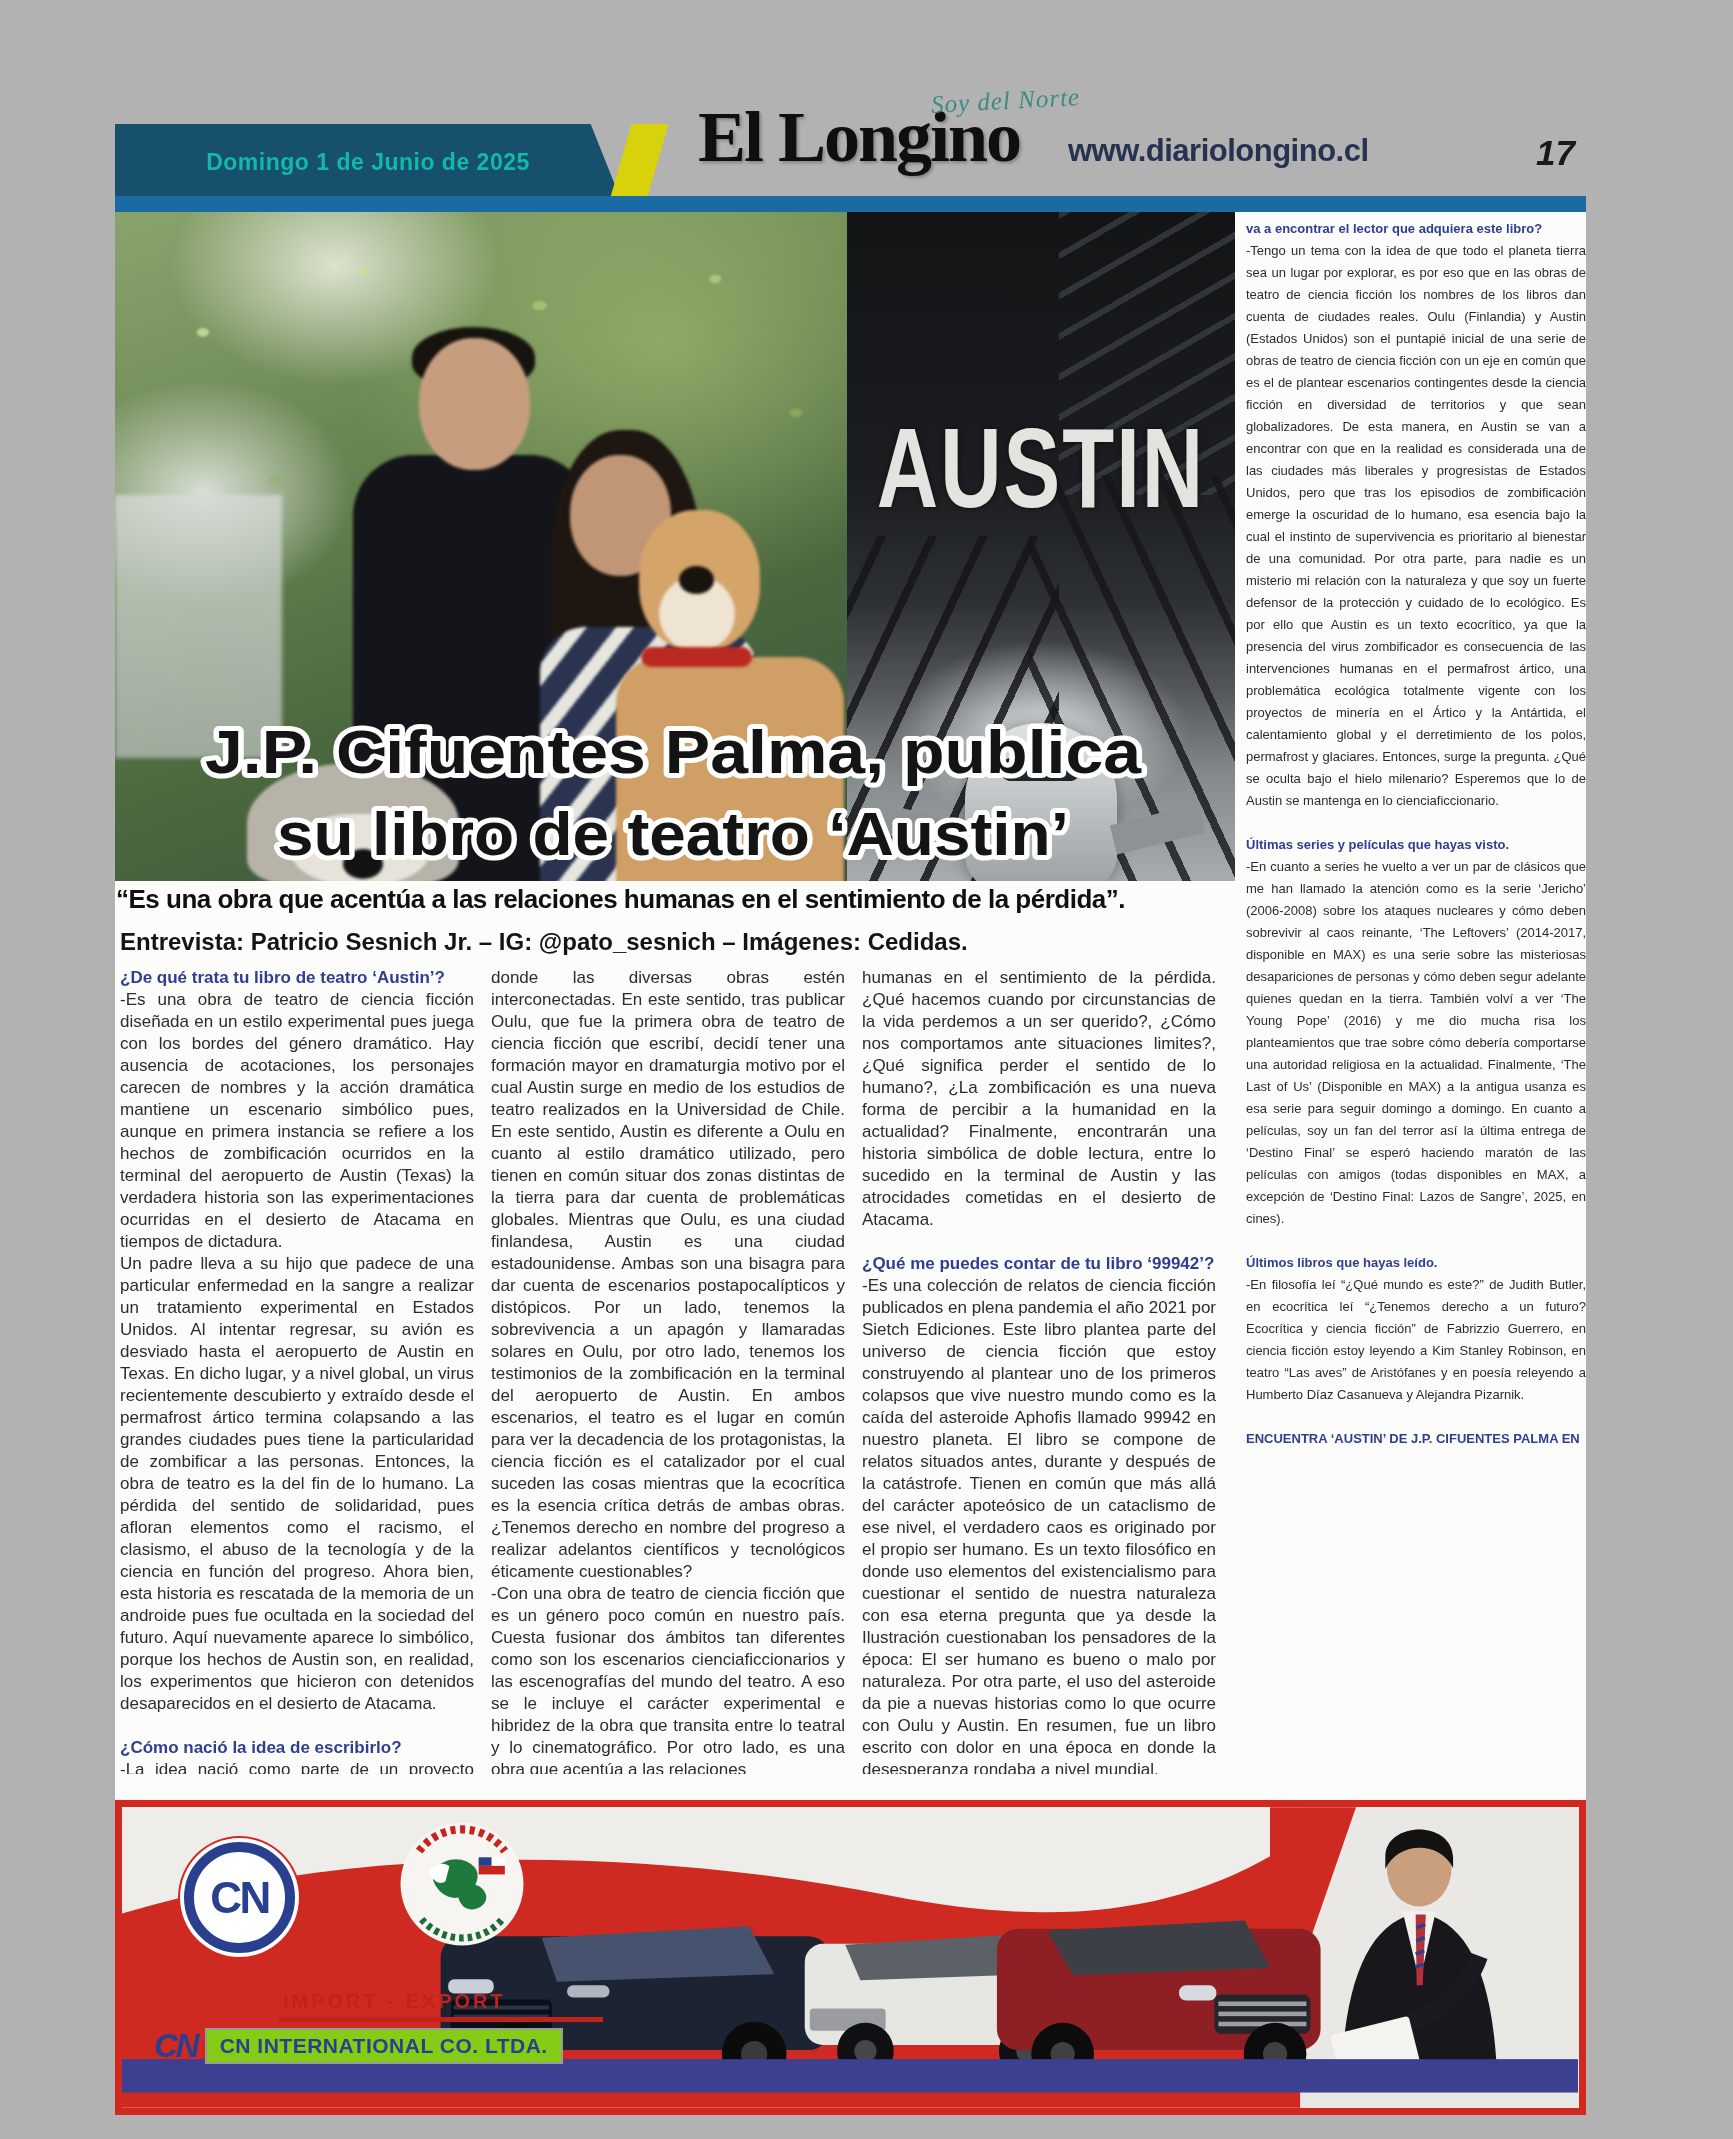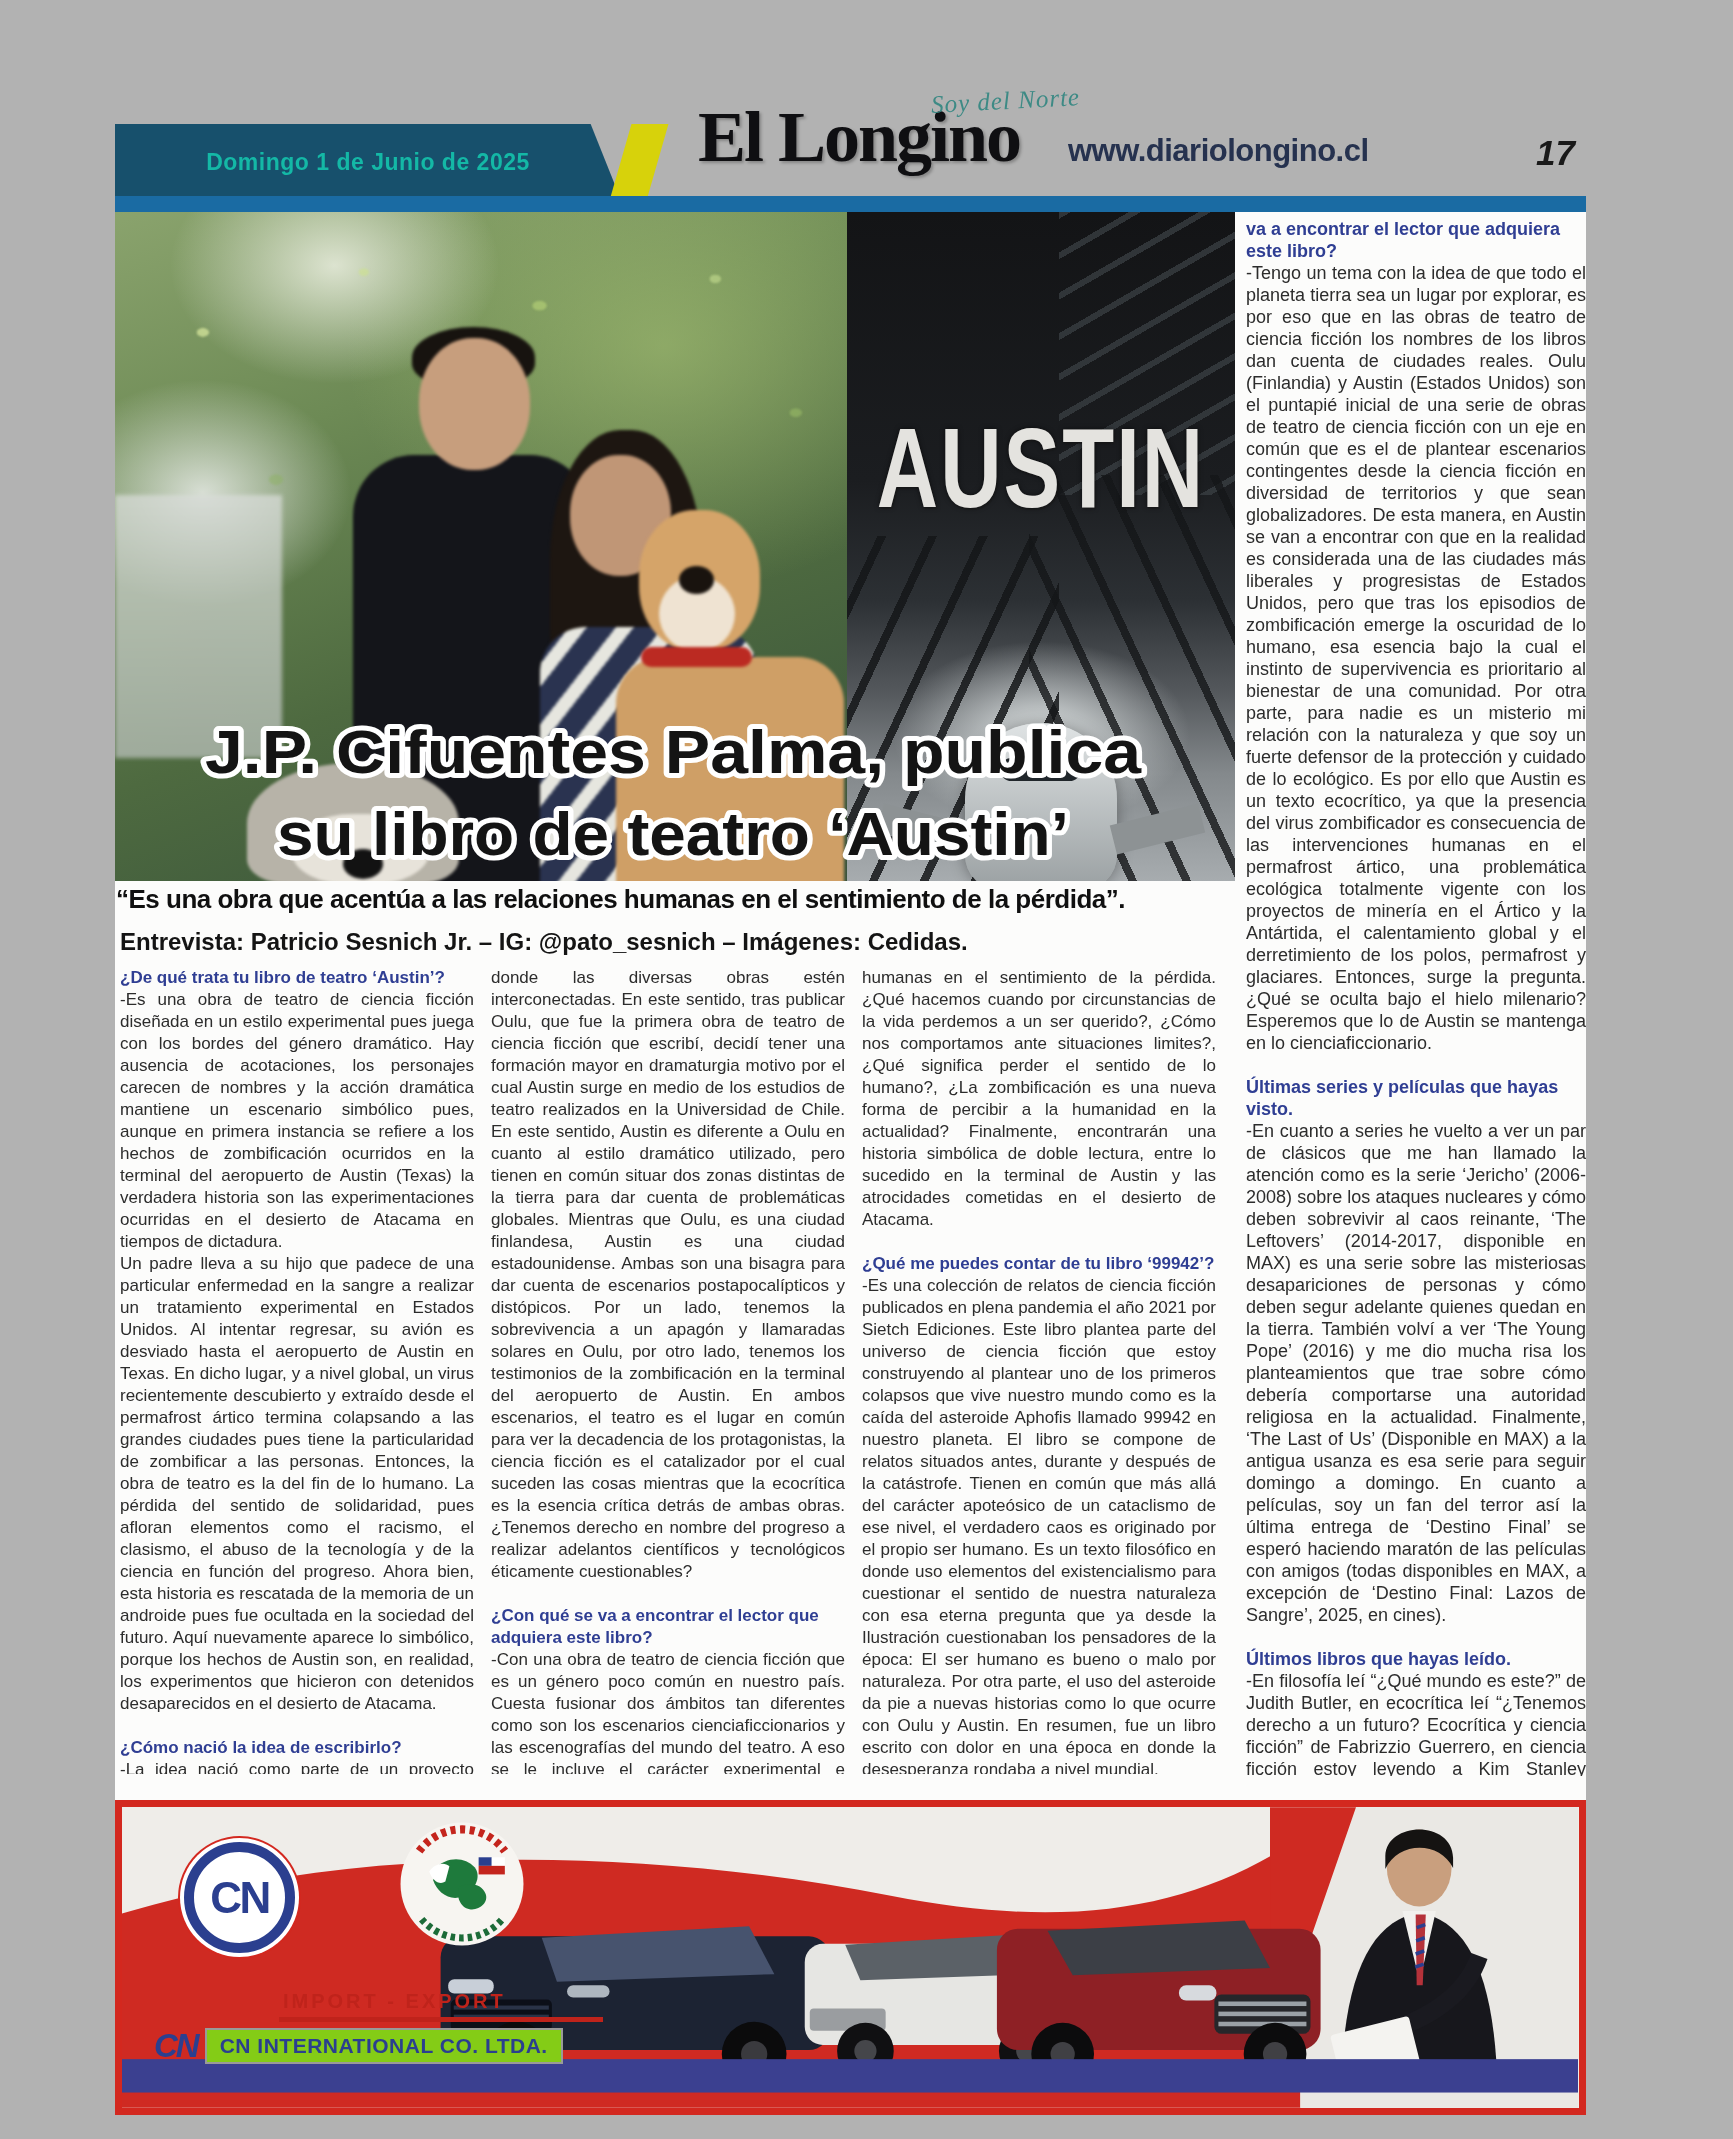--- a/index.html
+++ b/index.html
@@ -114,21 +114,21 @@
     position:absolute;text-align:justify;color:#2c2c2c;
     font-size:17px;line-height:22px;overflow:hidden;
   }
   .col p{margin:0;}
   .col h3{font-size:inherit;line-height:inherit;margin:22px 0 0 0;color:#2f3e93;text-align:left;font-weight:bold;}
   .col h3.flush{margin-top:0;}
   .col .link-h{font-weight:bold;color:#2f3e93;margin-top:22px;}
   .col1{left:120px;top:967px;width:354px;height:807px;}
   .col2{left:491px;top:967px;width:354px;height:807px;}
   .col3{left:862px;top:967px;width:354px;height:807px;}
-  .col4{left:1246px;top:218px;width:340px;height:1558px;font-size:18px;line-height:22px;}
+  .col4{left:1246px;top:218px;width:340px;height:1558px;font-size:13px;line-height:22px;}
 
   
   .ad{
     left:115px;top:1800px;width:1471px;height:315px;background:#efede9;
     border:7px solid #d3281f;box-sizing:border-box;overflow:hidden;
   }
   .ad-svg{left:0;top:0;}
   .cn-logo{
     left:56px;top:29px;width:123px;height:123px;border-radius:50%;
     background:#d3281f;display:flex;align-items:center;justify-content:center;
@@ -210,21 +210,20 @@
 <div class="col col1">
   <h3 class="flush">¿De qué trata tu libro de teatro ‘Austin’?</h3>
   <p>-Es una obra de teatro de ciencia ficción diseñada en un estilo experimental pues juega con los bordes del género dramático. Hay ausencia de acotaciones, los personajes carecen de nombres y la acción dramática mantiene un escenario simbólico pues, aunque en primera instancia se refiere a los hechos de zombificación ocurridos en la terminal del aeropuerto de Austin (Texas) la verdadera historia son las experimentaciones ocurridas en el desierto de Atacama en tiempos de dictadura.</p>
   <p>Un padre lleva a su hijo que padece de una particular enfermedad en la sangre a realizar un tratamiento experimental en Estados Unidos. Al intentar regresar, su avión es desviado hasta el aeropuerto de Austin en Texas. En dicho lugar, y a nivel global, un virus recientemente descubierto y extraído desde el permafrost ártico termina colapsando a las grandes ciudades pues tiene la particularidad de zombificar a las personas. Entonces, la obra de teatro es la del fin de lo humano. La pérdida del sentido de solidaridad, pues afloran elementos como el racismo, el clasismo, el abuso de la tecnología y de la ciencia en función del progreso. Ahora bien, esta historia es rescatada de la memoria de un androide pues fue ocultada en la sociedad del futuro. Aquí nuevamente aparece lo simbólico, porque los hechos de Austin son, en realidad, los experimentos que hicieron con detenidos desaparecidos en el desierto de Atacama.</p>
   <h3>¿Cómo nació la idea de escribirlo?</h3>
   <p>-La idea nació como parte de un proyecto mayor de constituir un universo cienciaficcionario en</p>
 </div>
 
 <div class="col col2">
   <p>donde las diversas obras estén interconectadas. En este sentido, tras publicar Oulu, que fue la primera obra de teatro de ciencia ficción que escribí, decidí tener una formación mayor en dramaturgia motivo por el cual Austin surge en medio de los estudios de teatro realizados en la Universidad de Chile. En este sentido, Austin es diferente a Oulu en cuanto al estilo dramático utilizado, pero tienen en común situar dos zonas distintas de la tierra para dar cuenta de problemáticas globales. Mientras que Oulu, es una ciudad finlandesa, Austin es una ciudad estadounidense. Ambas son una bisagra para dar cuenta de escenarios postapocalípticos y distópicos. Por un lado, tenemos la sobrevivencia a un apagón y llamaradas solares en Oulu, por otro lado, tenemos los testimonios de la zombificación en la terminal del aeropuerto de Austin. En ambos escenarios, el teatro es el lugar en común para ver la decadencia de los protagonistas, la ciencia ficción es el catalizador por el cual suceden las cosas mientras que la ecocrítica es la esencia crítica detrás de ambas obras. ¿Tenemos derecho en nombre del progreso a realizar adelantos científicos y tecnológicos éticamente cuestionables?</p>
-  <h3>¿Con qué se va a encontrar el lector que adquiera este libro?</h3>
   <p>-Con una obra de teatro de ciencia ficción que es un género poco común en nuestro país. Cuesta fusionar dos ámbitos tan diferentes como son los escenarios cienciaficcionarios y las escenografías del mundo del teatro. A eso se le incluye el carácter experimental e hibridez de la obra que transita entre lo teatral y lo cinematográfico. Por otro lado, es una obra que acentúa a las relaciones</p>
 </div>
 
 <div class="col col3">
   <p>humanas en el sentimiento de la pérdida. ¿Qué hacemos cuando por circunstancias de la vida perdemos a un ser querido?, ¿Cómo nos comportamos ante situaciones limites?, ¿Qué significa perder el sentido de lo humano?, ¿La zombificación es una nueva forma de percibir a la humanidad en la actualidad? Finalmente, encontrarán una historia simbólica de doble lectura, entre lo sucedido en la terminal de Austin y las atrocidades cometidas en el desierto de Atacama.</p>
   <h3>¿Qué me puedes contar de tu libro ‘99942’?</h3>
   <p>-Es una colección de relatos de ciencia ficción publicados en plena pandemia el año 2021 por Sietch Ediciones. Este libro plantea parte del universo de ciencia ficción que estoy construyendo al plantear uno de los primeros colapsos que vive nuestro mundo como es la caída del asteroide Aphofis llamado 99942 en nuestro planeta. El libro se compone de relatos situados antes, durante y después de la catástrofe. Tienen en común que más allá del carácter apoteósico de un cataclismo de ese nivel, el verdadero caos es originado por el propio ser humano. Es un texto filosófico en donde uso elementos del existencialismo para cuestionar el sentido de nuestra naturaleza con esa eterna pregunta que ya desde la Ilustración cuestionaban los pensadores de la época: El ser humano es bueno o malo por naturaleza. Por otra parte, el uso del asteroide da pie a nuevas historias como lo que ocurre con Oulu y Austin. En resumen, fue un libro escrito con dolor en una época en donde la desesperanza rondaba a nivel mundial.</p>
 
 </div>
 

